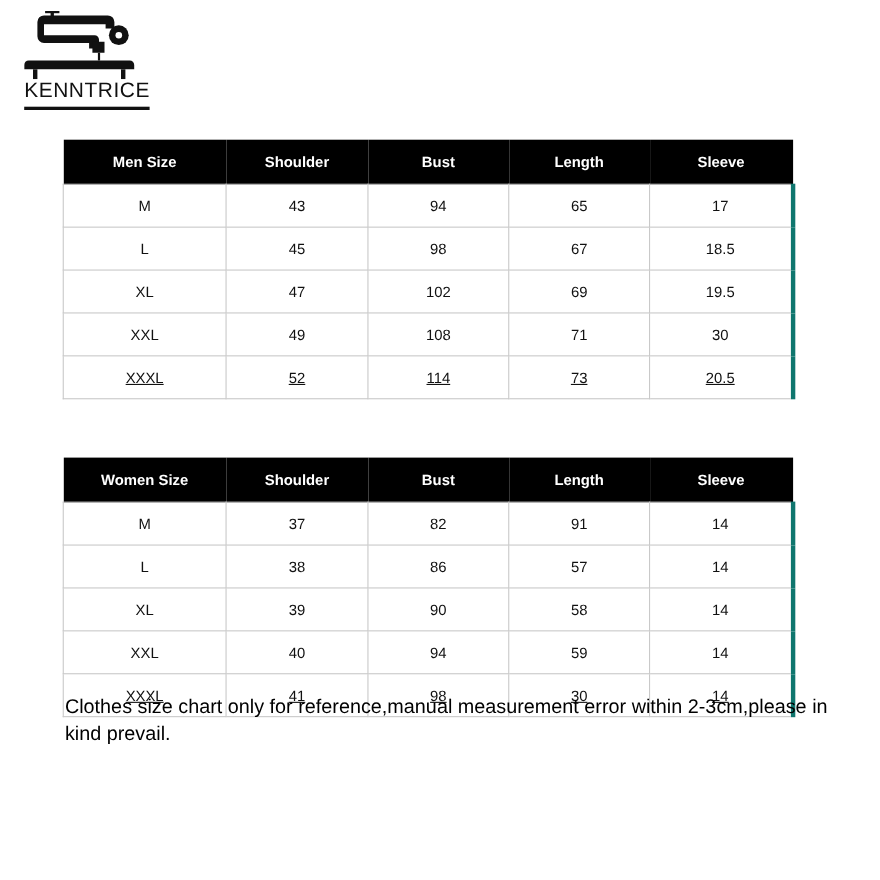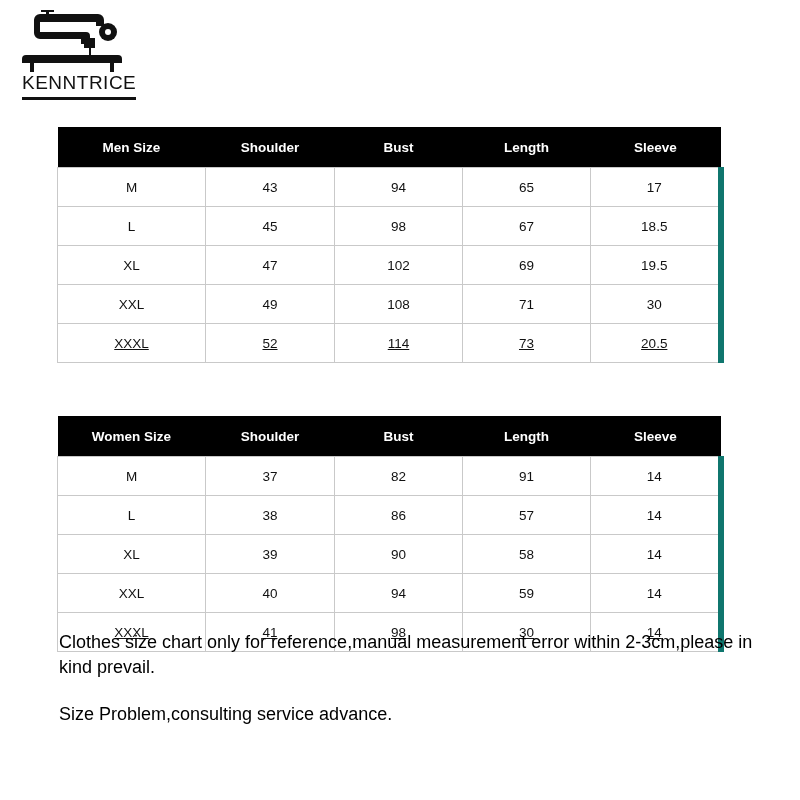--- a/index.html
+++ b/index.html
@@ -75,21 +75,21 @@
     font-size: 13.5px;
     color: #111111;
     border: 1px solid #c9c9c9;
     padding: 0;
     background: #ffffff;
   }
   table.size-table tbody tr td:first-child {
     border-left: 1px solid #c9c9c9;
   }
   table.size-table tbody tr td:last-child {
-    border-right: 6px solid #0f766e;
+    border-right: 4px solid #0f766e;
   }
   table.size-table tbody tr:last-child td {
     border-bottom: 1px solid #c9c9c9;
     text-decoration: underline;
   }
 
   col.c-size   { width: 148px; }
   col.c-a      { width: 129px; }
   col.c-b      { width: 128px; }
   col.c-c      { width: 128px; }
@@ -248,14 +248,13 @@
         <td>98</td>
         <td>30</td>
         <td>14</td>
       </tr>
     </tbody>
   </table>
 </div>
 
 <div class="notes">
   <div class="note-line">Clothes size chart only for reference,manual measurement error within 2-3cm,please in kind prevail.</div>
-  <div class="note-line second">Size Problem,consulting service advance.</div>
 </div>
 
 </body></html>

